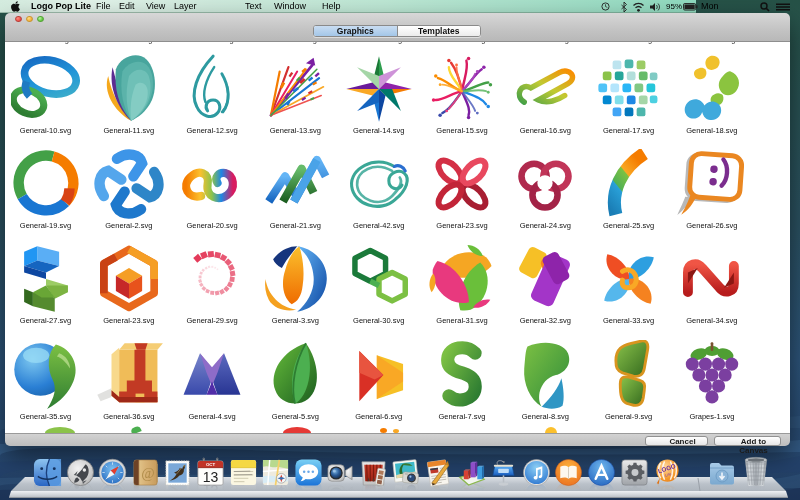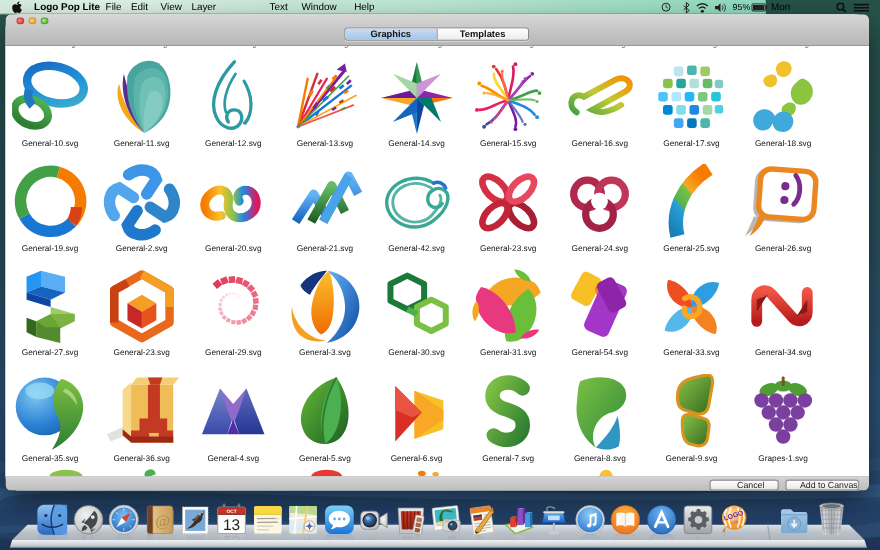--- a/index.html
+++ b/index.html
@@ -26,21 +26,21 @@
 #seg .s1 { width:84px; text-align:center; line-height:11px;
   background:linear-gradient(#c9ddf2,#a3c6e8); border-right:1px solid #8a8a8a; font-weight:bold; color:#111;}
 #seg .s2 { width:83px; text-align:center; line-height:11px;
   background:linear-gradient(#ffffff,#ececec); font-weight:bold; color:#111;}
 #content { position:absolute; left:0; top:29px; width:785px; height:391px; background:#fff; overflow:hidden; }
 #bottombar { position:absolute; left:0; top:420px; width:785px; height:13px;
   border-radius:0 0 5px 5px;
   background:linear-gradient(#d2d2d2,#bdbdbd);
   border-top:1px solid #9a9a9a; }
 .btn { position:absolute; top:1.5px; height:10px; border:1px solid #919191; border-radius:3px;
-  background:linear-gradient(#ffffff,#e6e6e6); font-size:8px; font-weight:normal; color:#1a1a1a;
+  background:linear-gradient(#ffffff,#e6e6e6); font-size:8px; font-weight:bold; color:#1a1a1a;
   text-align:center; line-height:9px;padding-left:12px; }
 .cell { position:absolute; width:84px; text-align:center; }
 .cell svg { display:block; margin:0 auto; }
 .lbl { font-size:7.5px; color:#111; margin-top:2px; letter-spacing:0; }
 
 #dock { position:absolute; left:0; top:446px; width:800px; height:54px; }
 .di { position:absolute; -webkit-box-reflect: below -17px linear-gradient(rgba(0,0,0,0) 55%, rgba(0,0,0,0.3)); }
 #dock .di { top:11px; }
 </style>
 </head>
@@ -577,21 +577,21 @@
           <div class="lbl">General-31.svg</div>
         </div>
 
 <div class="cell" style="left:498.3px;top:202px">
           <svg width="70" height="70" viewBox="0 0 64 64">
 <rect x="12" y="4" width="18" height="26" rx="4" fill="#f6c026" transform="rotate(28 21 17)"></rect>
 <rect x="30" y="12" width="14" height="20" rx="4" fill="#f58220" transform="rotate(-20 37 22)"></rect>
 <rect x="26" y="10" width="22" height="46" rx="5" fill="#a335c8" transform="rotate(24 37 33)"></rect>
 <rect x="34" y="8" width="16" height="28" rx="4" fill="#8e24aa" transform="rotate(-28 42 22)"></rect>
 </svg>
-          <div class="lbl">General-54.svg</div>
+          <div class="lbl">General-32.svg</div>
         </div>
 
 <div class="cell" style="left:581.6px;top:202px">
           <svg width="70" height="70" viewBox="0 0 64 64">
 <g transform="rotate(45 32 32)">
 <path d="M32,32 C22,26 22,8 34,2 C40,10 40,26 32,32 Z" fill="#2d9fe0"></path>
 <path d="M32,32 C42,38 42,56 30,62 C24,54 24,38 32,32 Z" fill="#55b7ec"></path>
 <path d="M32,32 C38,22 56,22 62,34 C54,40 38,40 32,32 Z" fill="#f58220"></path>
 <path d="M32,32 C26,42 8,42 2,30 C10,24 26,24 32,32 Z" fill="#ef4e23"></path>
 </g>

